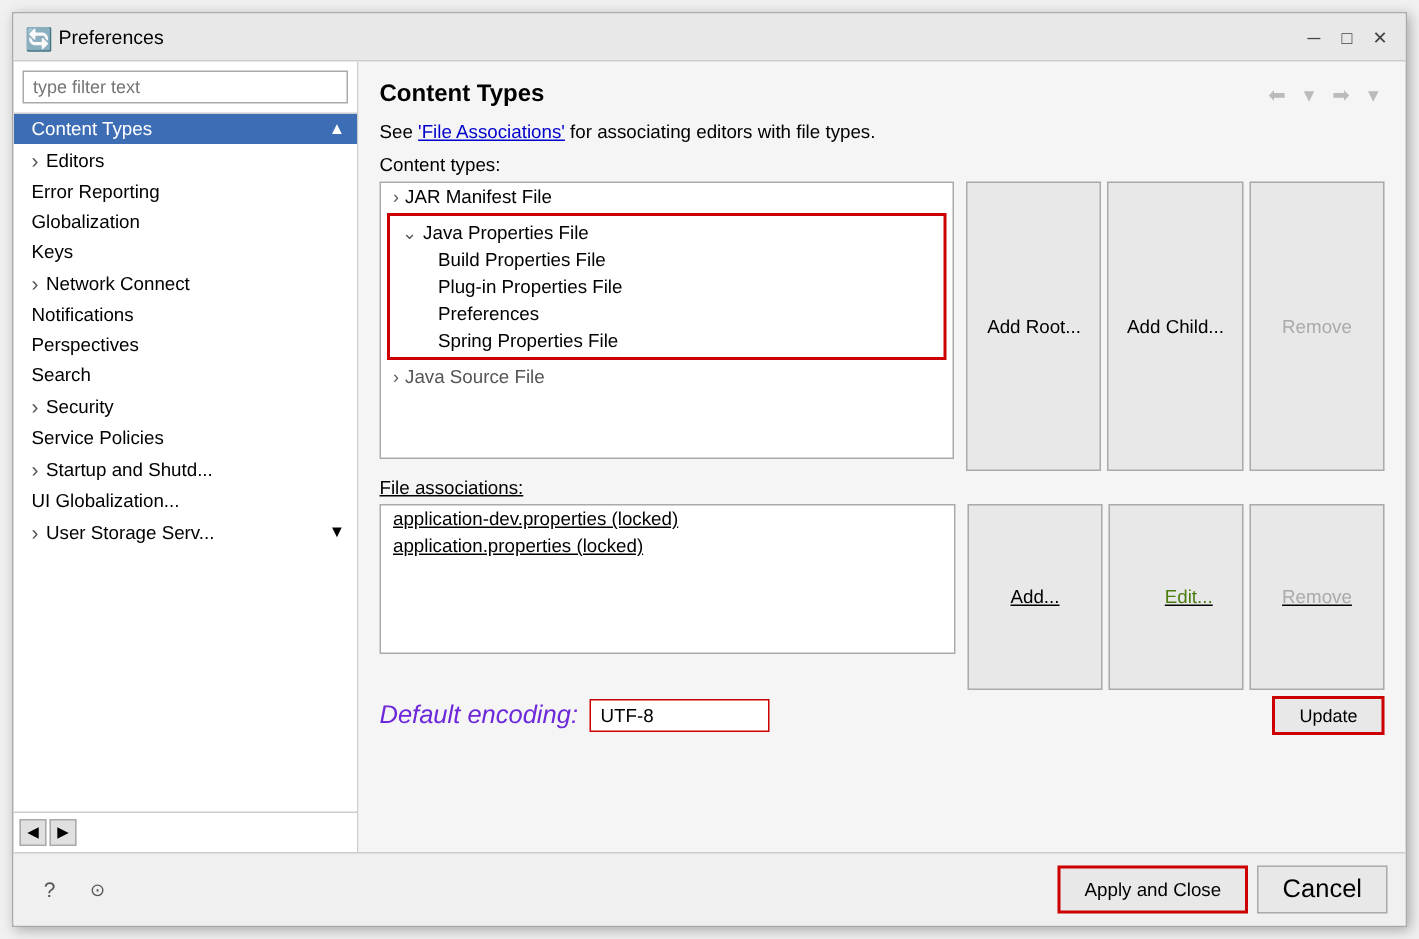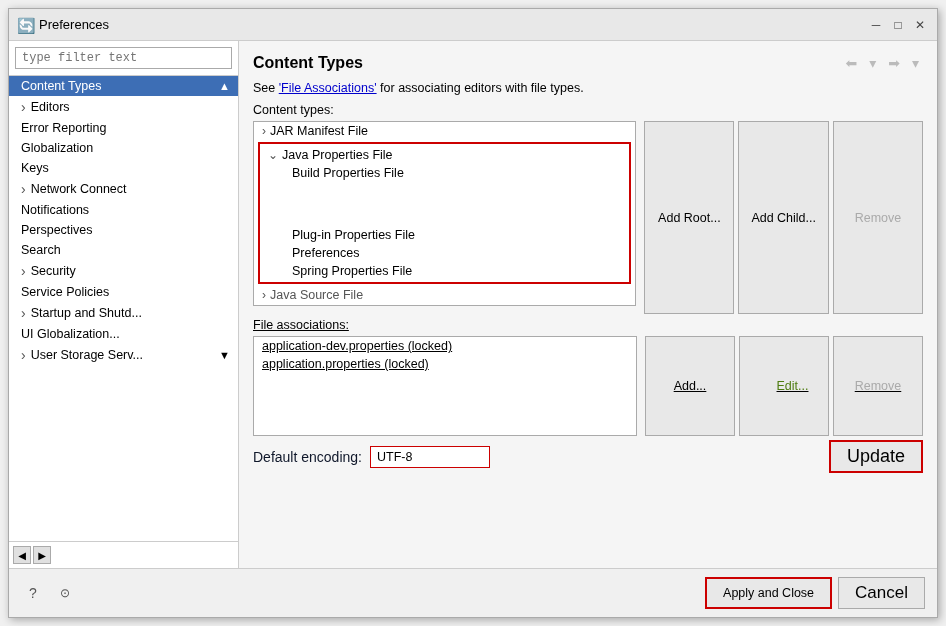--- a/index.html
+++ b/index.html
@@ -79,21 +79,20 @@
       border-bottom: 1px solid #ccc;
     }
     .filter-input {
       width: 100%;
       padding: 3px 6px;
       border: 1px solid #aaa;
       background: #fff;
       font-size: 12px;
       color: #888;
       outline: none;
-      font-family: Liberation Mono, monospace;
     }
     .tree {
       flex: 1;
       overflow-y: auto;
       overflow-x: hidden;
     }
     .tree-item {
       padding: 3px 8px 3px 12px;
       cursor: pointer;
       white-space: nowrap;
@@ -239,52 +238,53 @@
     }
     .file-assoc-section {
       margin-top: 4px;
       text-decoration: underline;
     }
     .file-assoc-box {
       border: 1px solid #aaa;
       background: #fff;
       height: 100px;
       overflow-y: auto;
-      margin-bottom: 0;
+      margin-bottom: 24px;
     }
     .file-item {
       padding: 2px 8px;
       font-size: 12.5px;
       cursor: pointer;
     }
     .encoding-row {
       display: flex;
       align-items: center;
       gap: 8px;
       margin-top: 4px;
     }
     .encoding-label {
-      font-size: 14px;
+      font-size: 17px;
       white-space: nowrap;
-      color: #0f172a;
+      color: #6d28d9;
+      font-style: italic;
     }
     .encoding-input {
       border: 1px solid #cc0000;
       padding: 3px 6px;
       font-size: 12.5px;
       width: 120px;
       outline: none;
       background: #fff;
     }
     .update-btn {
       padding: 4px 16px;
       background: #e8e8e8;
       border: 2px solid #cc0000;
       cursor: pointer;
-      font-size: 18px;
+      font-size: 12px;
       margin-left: auto;
     }
     .bottom-bar {
       border-top: 1px solid #ccc;
       padding: 8px 12px;
       display: flex;
       align-items: center;
       justify-content: space-between;
       background: #f0f0f0;
     }
@@ -430,21 +430,21 @@
 
             <div class="selected-group">
               <div class="tree-box-item">
                 <span class="tree-expand">⌄</span>
                 <span>Java Properties File</span>
               </div>
               <div class="tree-box-item">
                 <span style="padding-left:24px;">Build Properties File</span>
               </div>
               <div class="tree-box-item">
-                <span style="padding-left:24px;margin-top:44px;">Plug-in Properties File</span>
+                <span style="padding-left:24px;">Plug-in Properties File</span>
               </div>
               <div class="tree-box-item">
                 <span style="padding-left:24px;">Preferences</span>
               </div>
               <div class="tree-box-item">
                 <span style="padding-left:24px;">Spring Properties File</span>
               </div>
             </div>
 
             <div class="tree-box-item" style="color:#555;">

